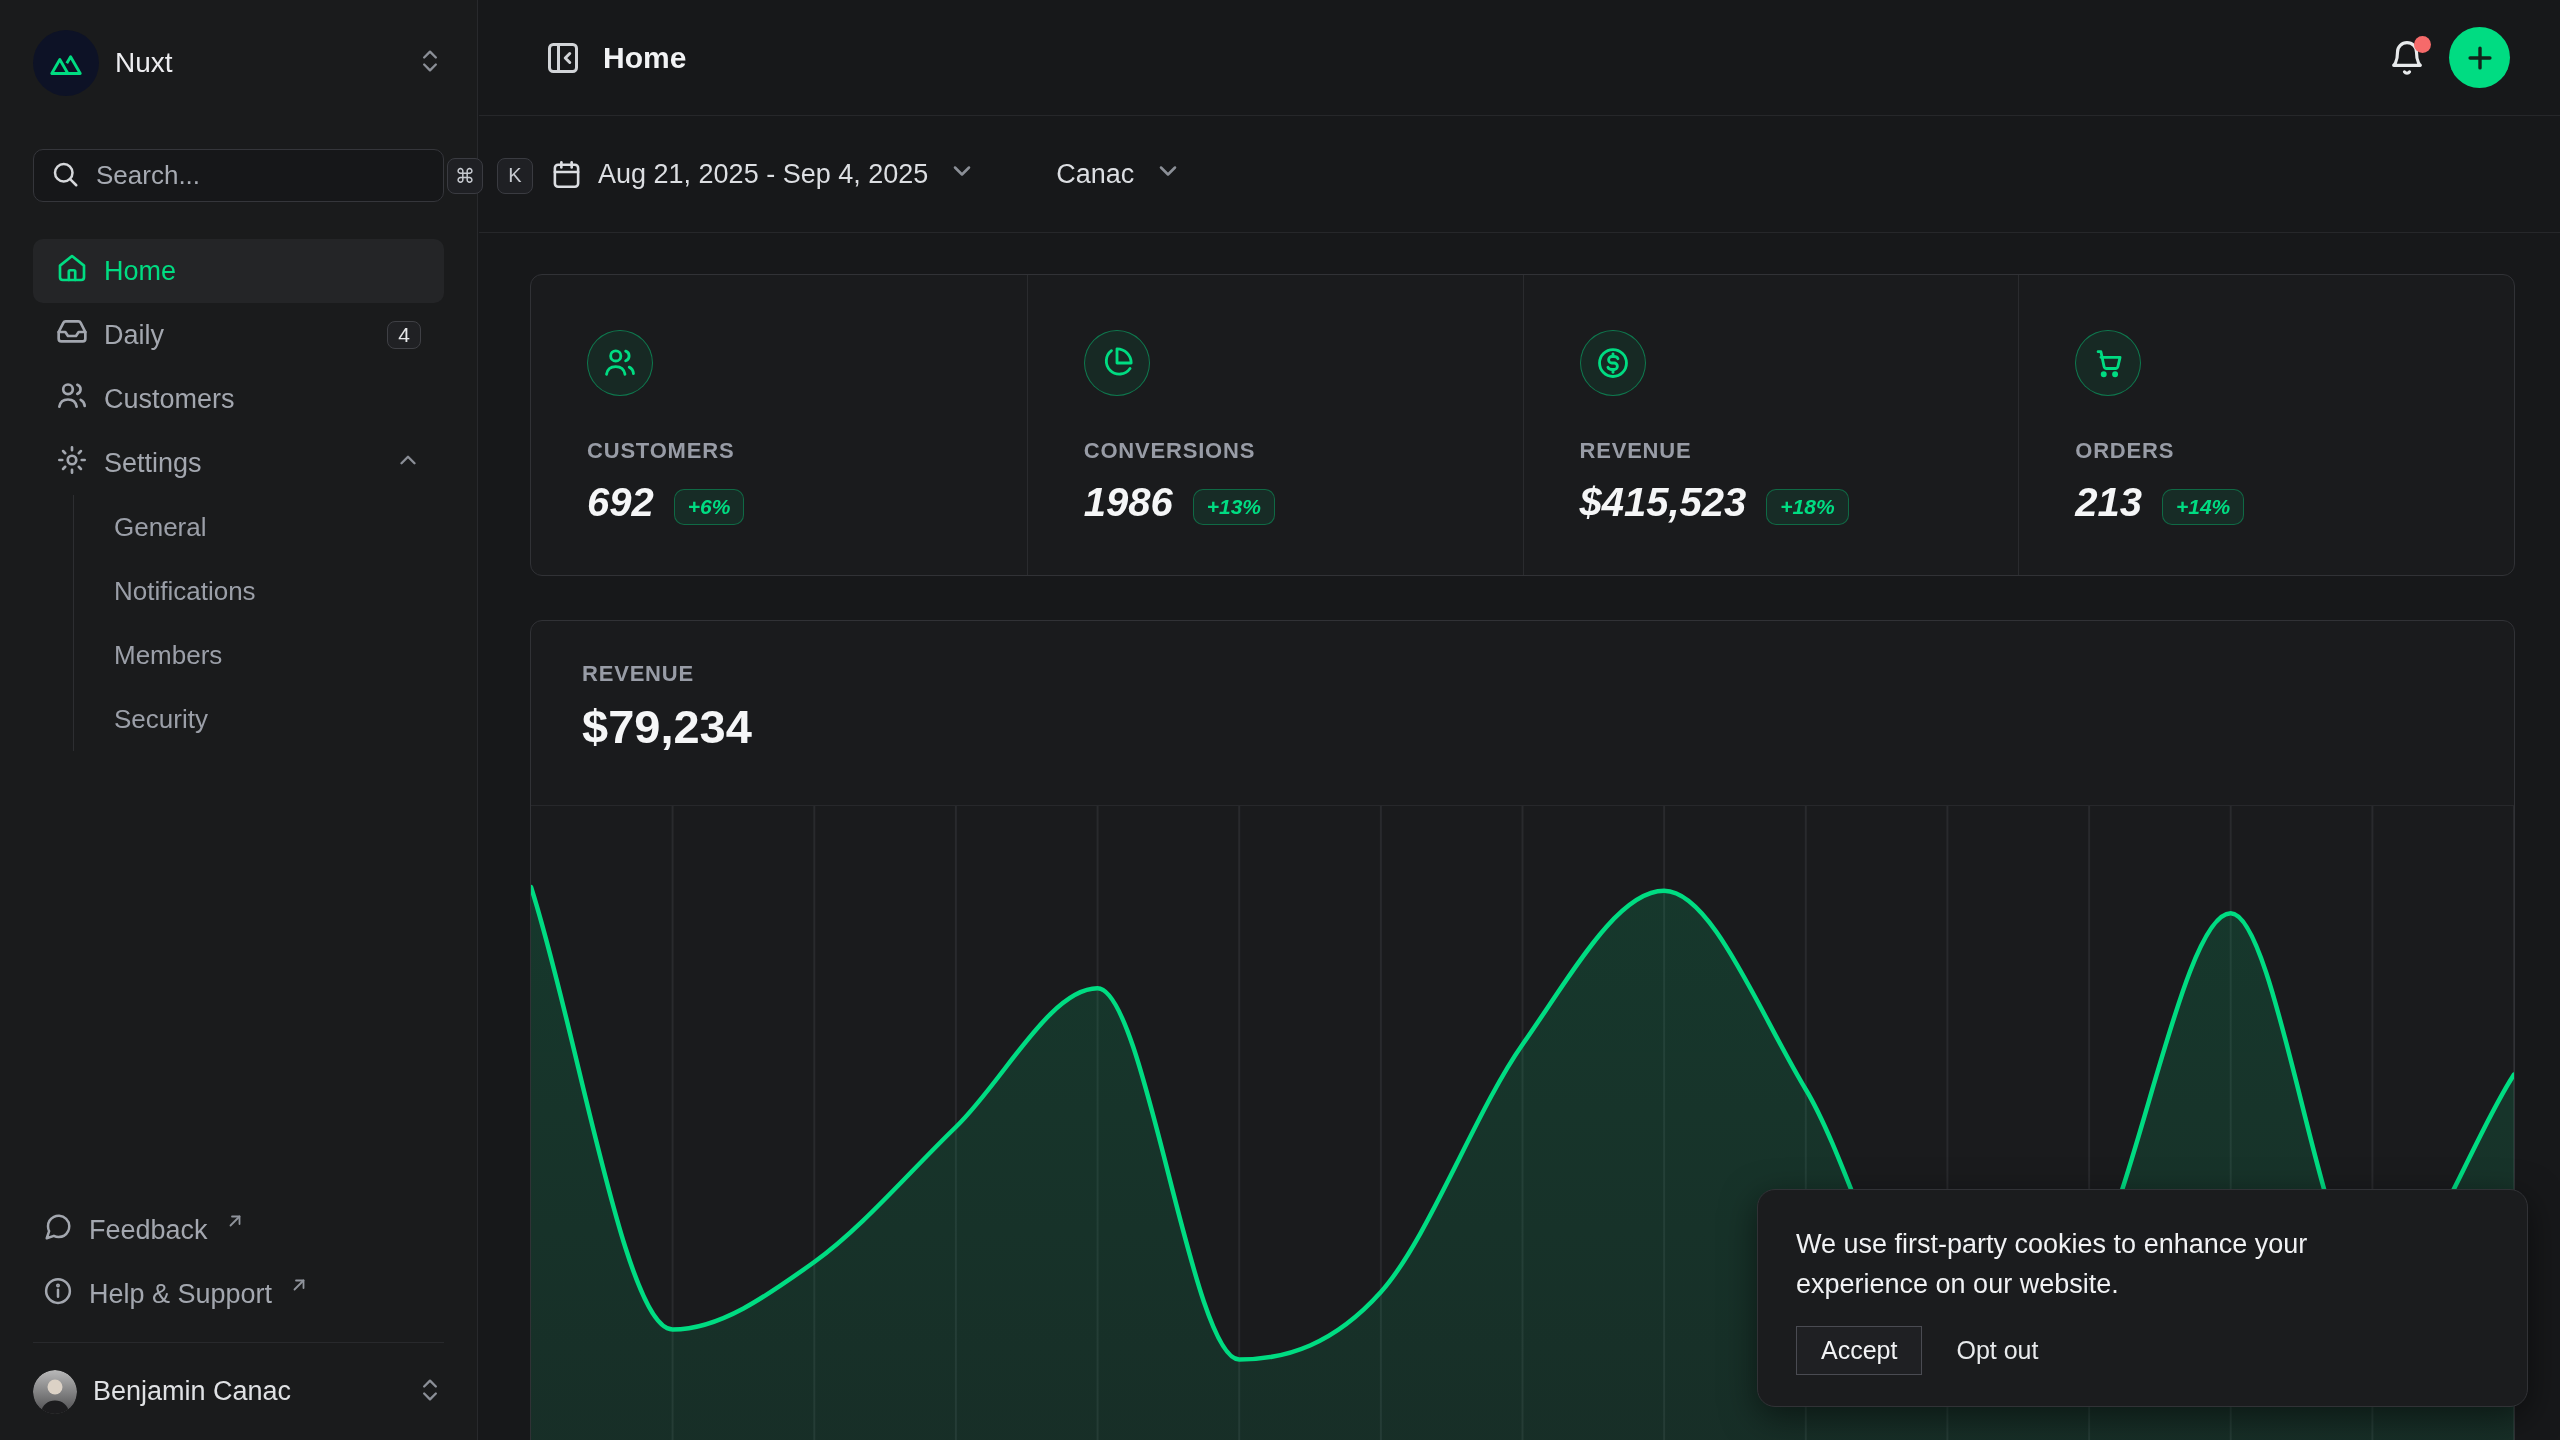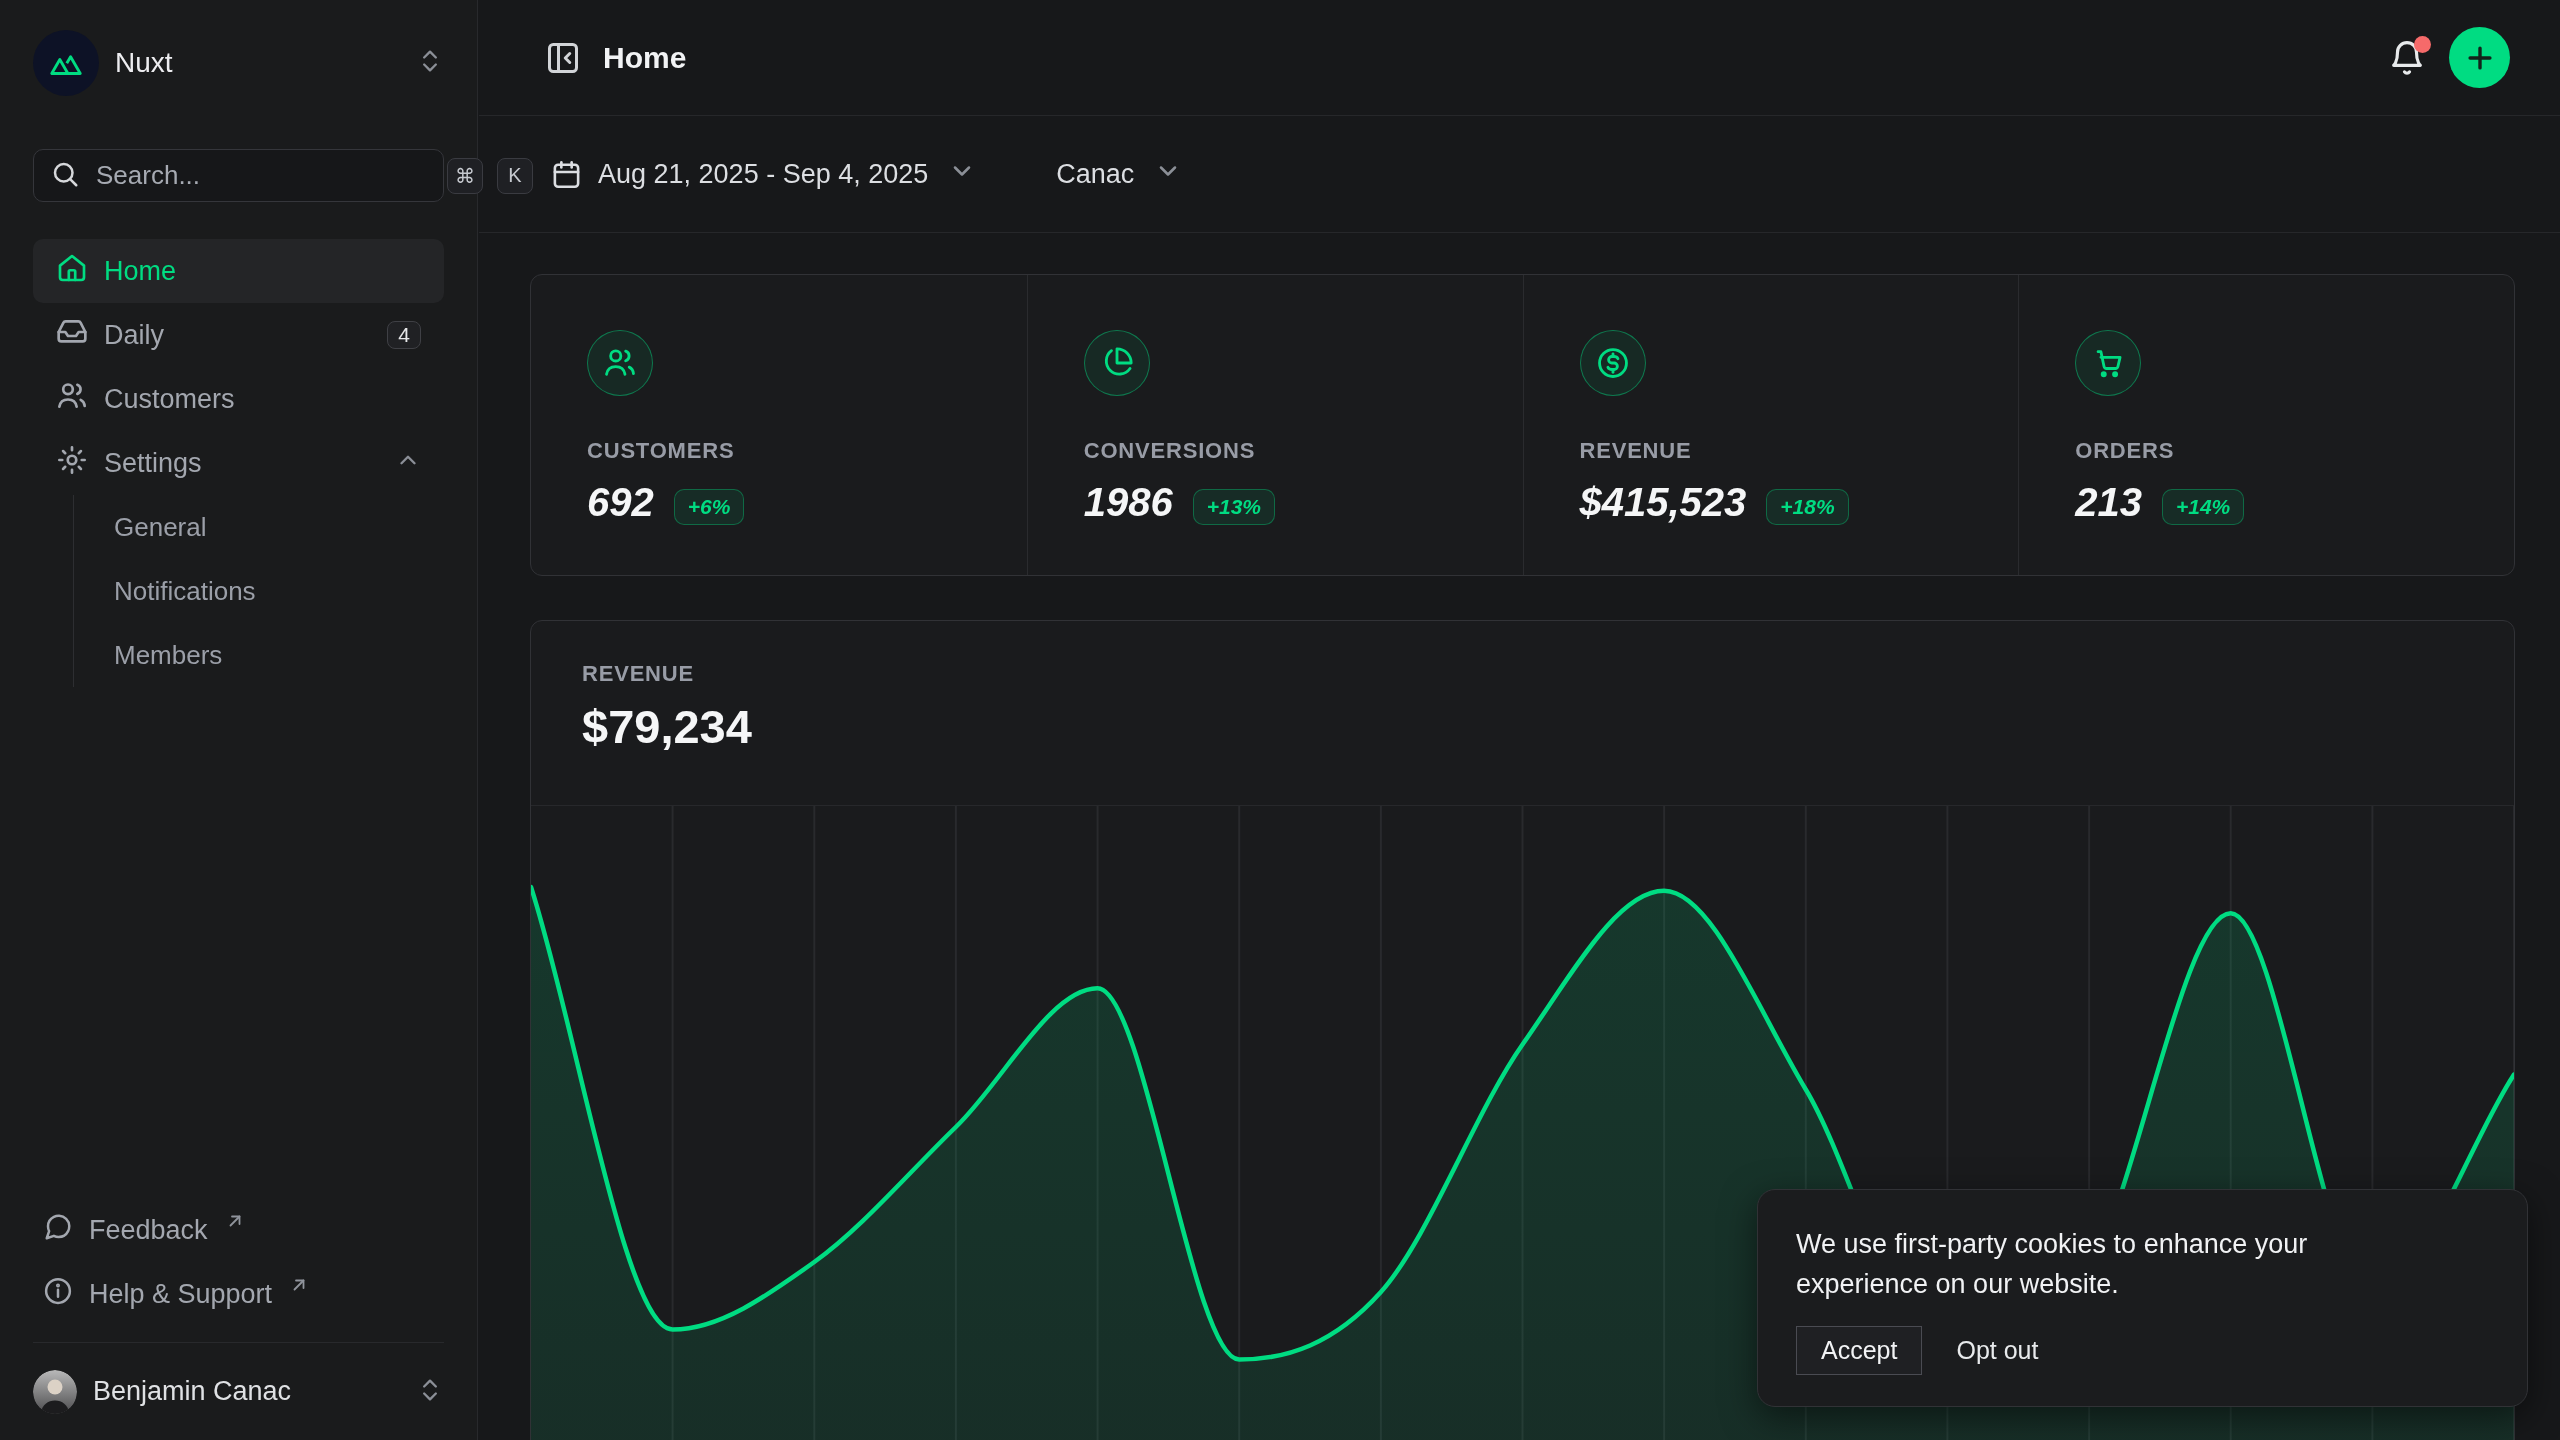--- a/index.html
+++ b/index.html
@@ -153,20 +153,23 @@
       </div>
       <div class="subnav">
         <div class="nav-item">
             <span class="lbl">General</span>
           </div>
         <div class="nav-item">
             <span class="lbl">Notifications</span>
           </div>
         <div class="nav-item">
             <span class="lbl">Members</span>
+          </div>
+        <div class="nav-item">
+            <span class="lbl">Security</span>
           </div>
       </div>
     </nav>
 
     <div class="side-footer">
       <div class="nav-item">
         <span>
           <svg width="30" height="30" viewBox="0 0 24 24" fill="none" stroke="currentColor" stroke-width="2" stroke-linecap="round" stroke-linejoin="round">
               <path d="M21 11.5a8.38 8.38 0 0 1-.9 3.8 8.5 8.5 0 0 1-7.6 4.7 8.38 8.38 0 0 1-3.8-.9L3 21l1.9-5.7a8.38 8.38 0 0 1-.9-3.8 8.5 8.5 0 0 1 4.7-7.6 8.38 8.38 0 0 1 3.8-.9h.5a8.48 8.48 0 0 1 8 8z"></path>
             </svg>

